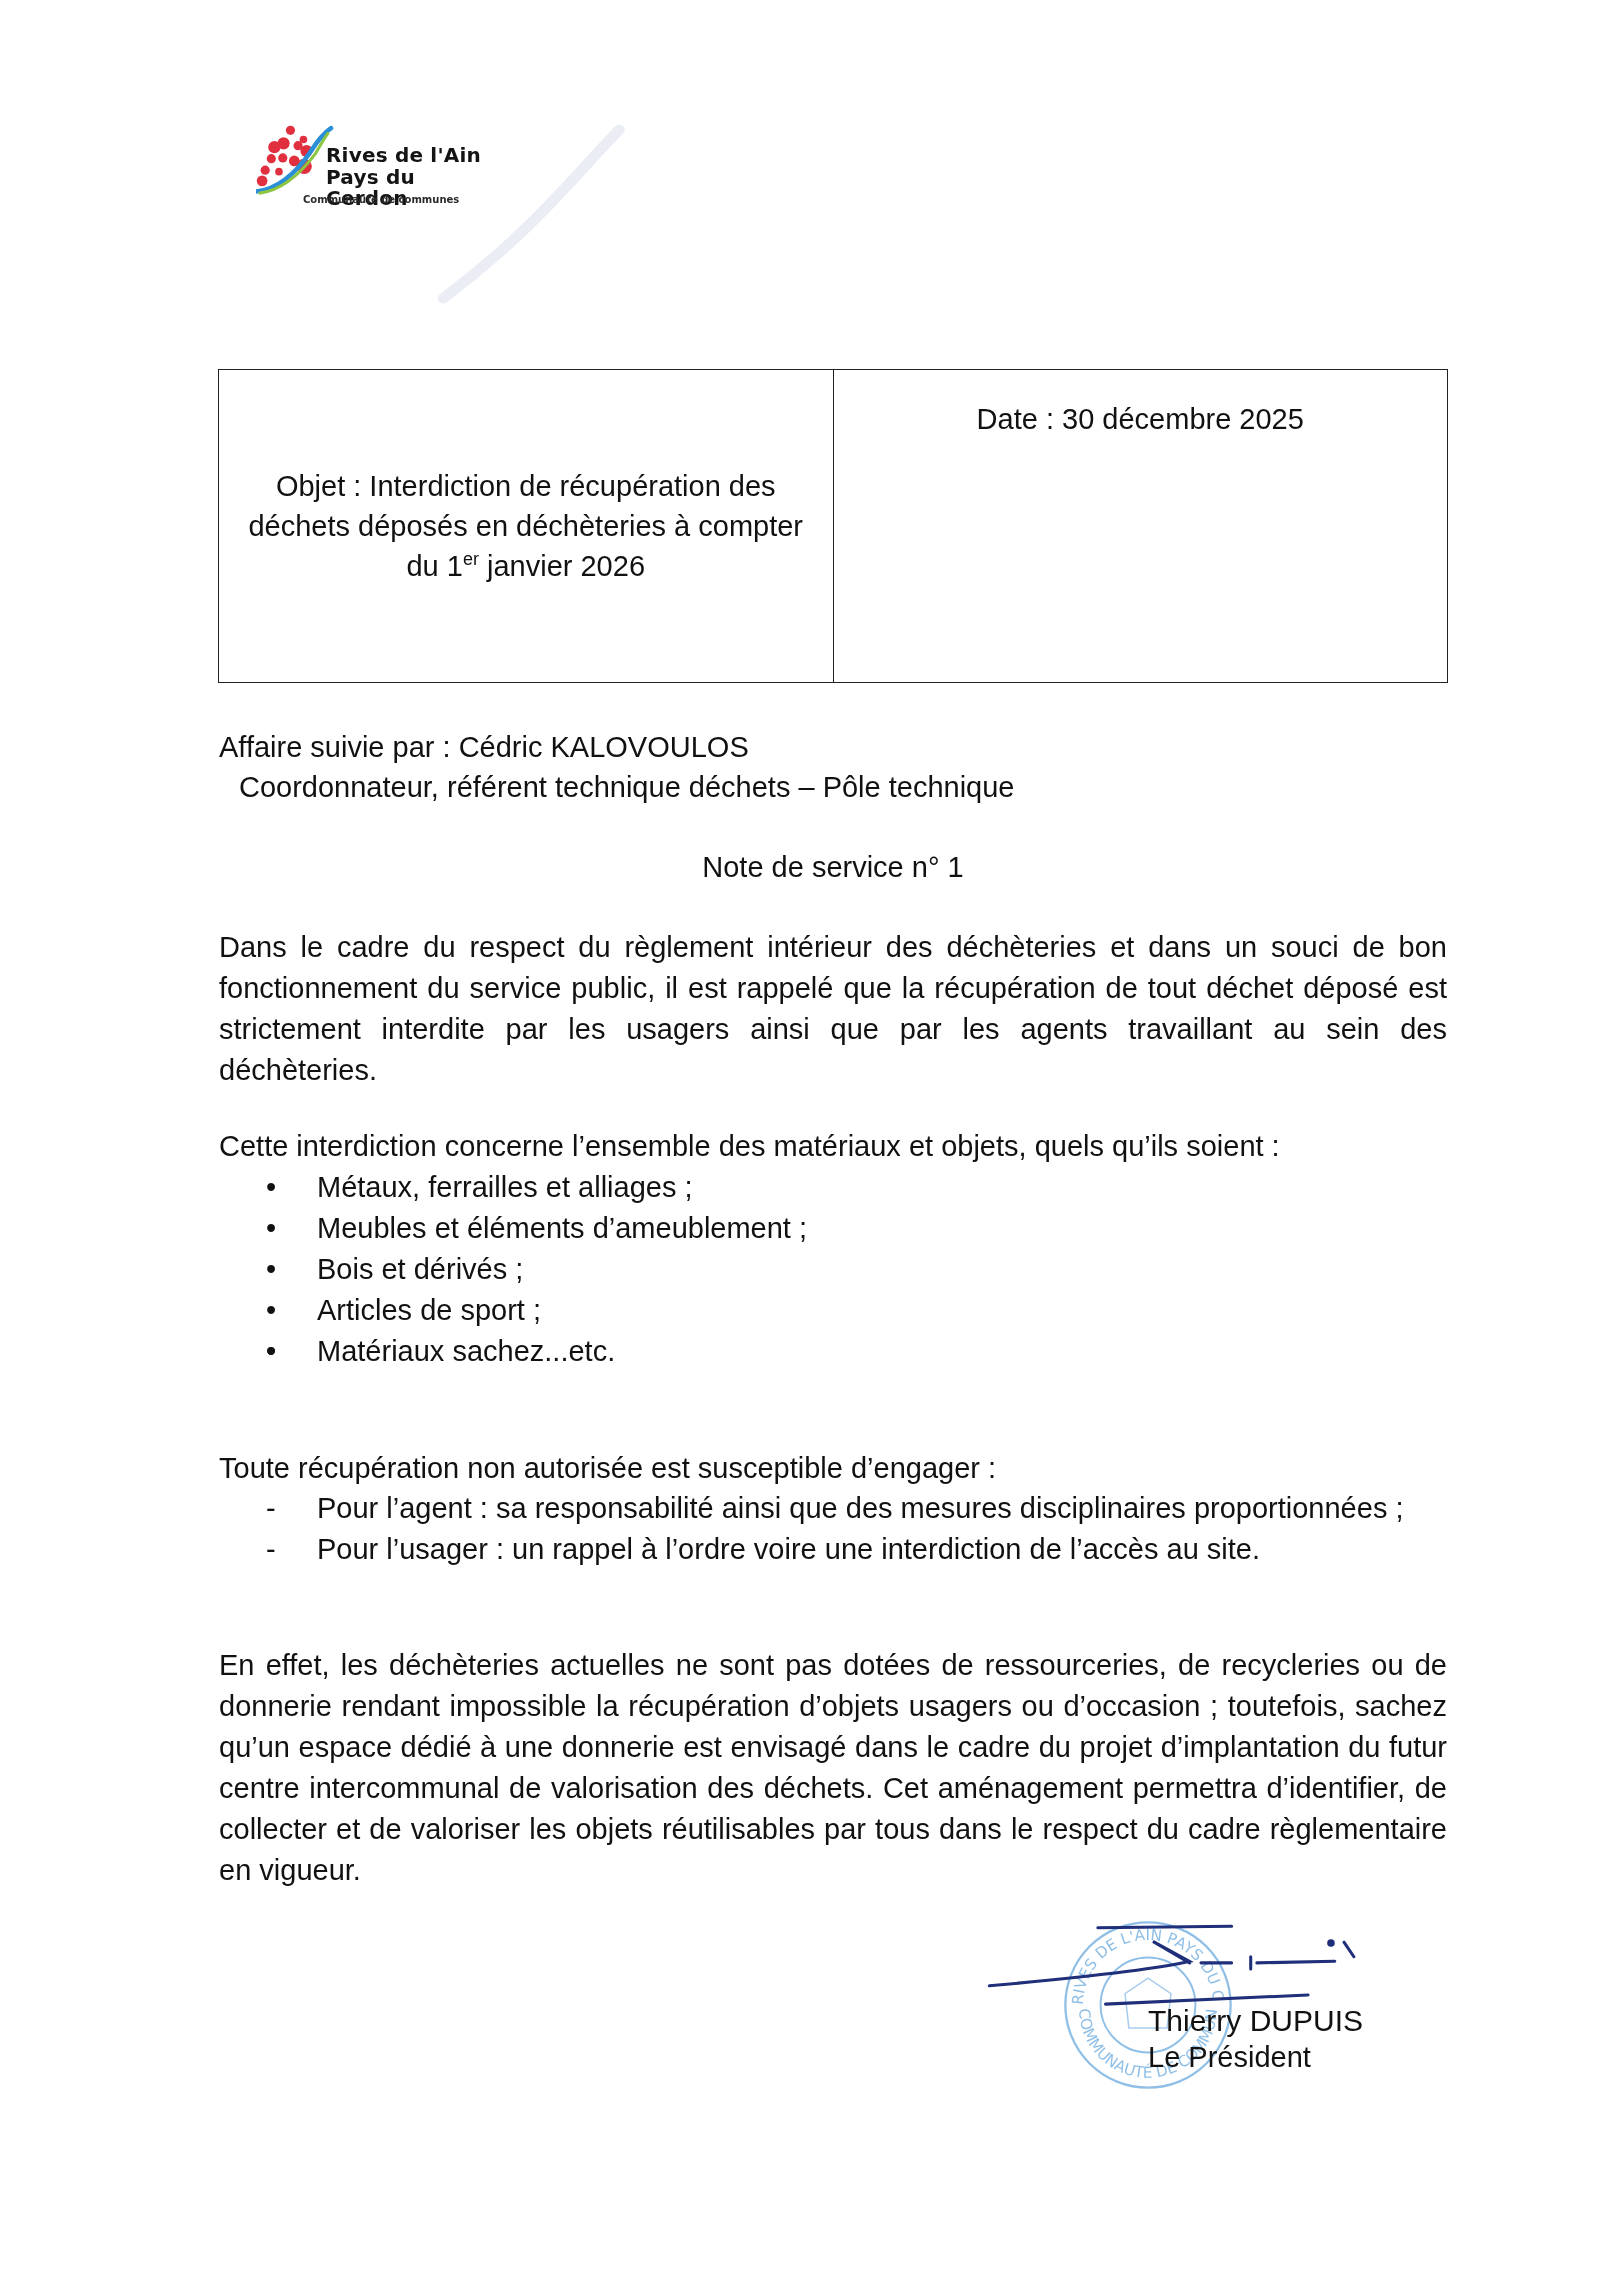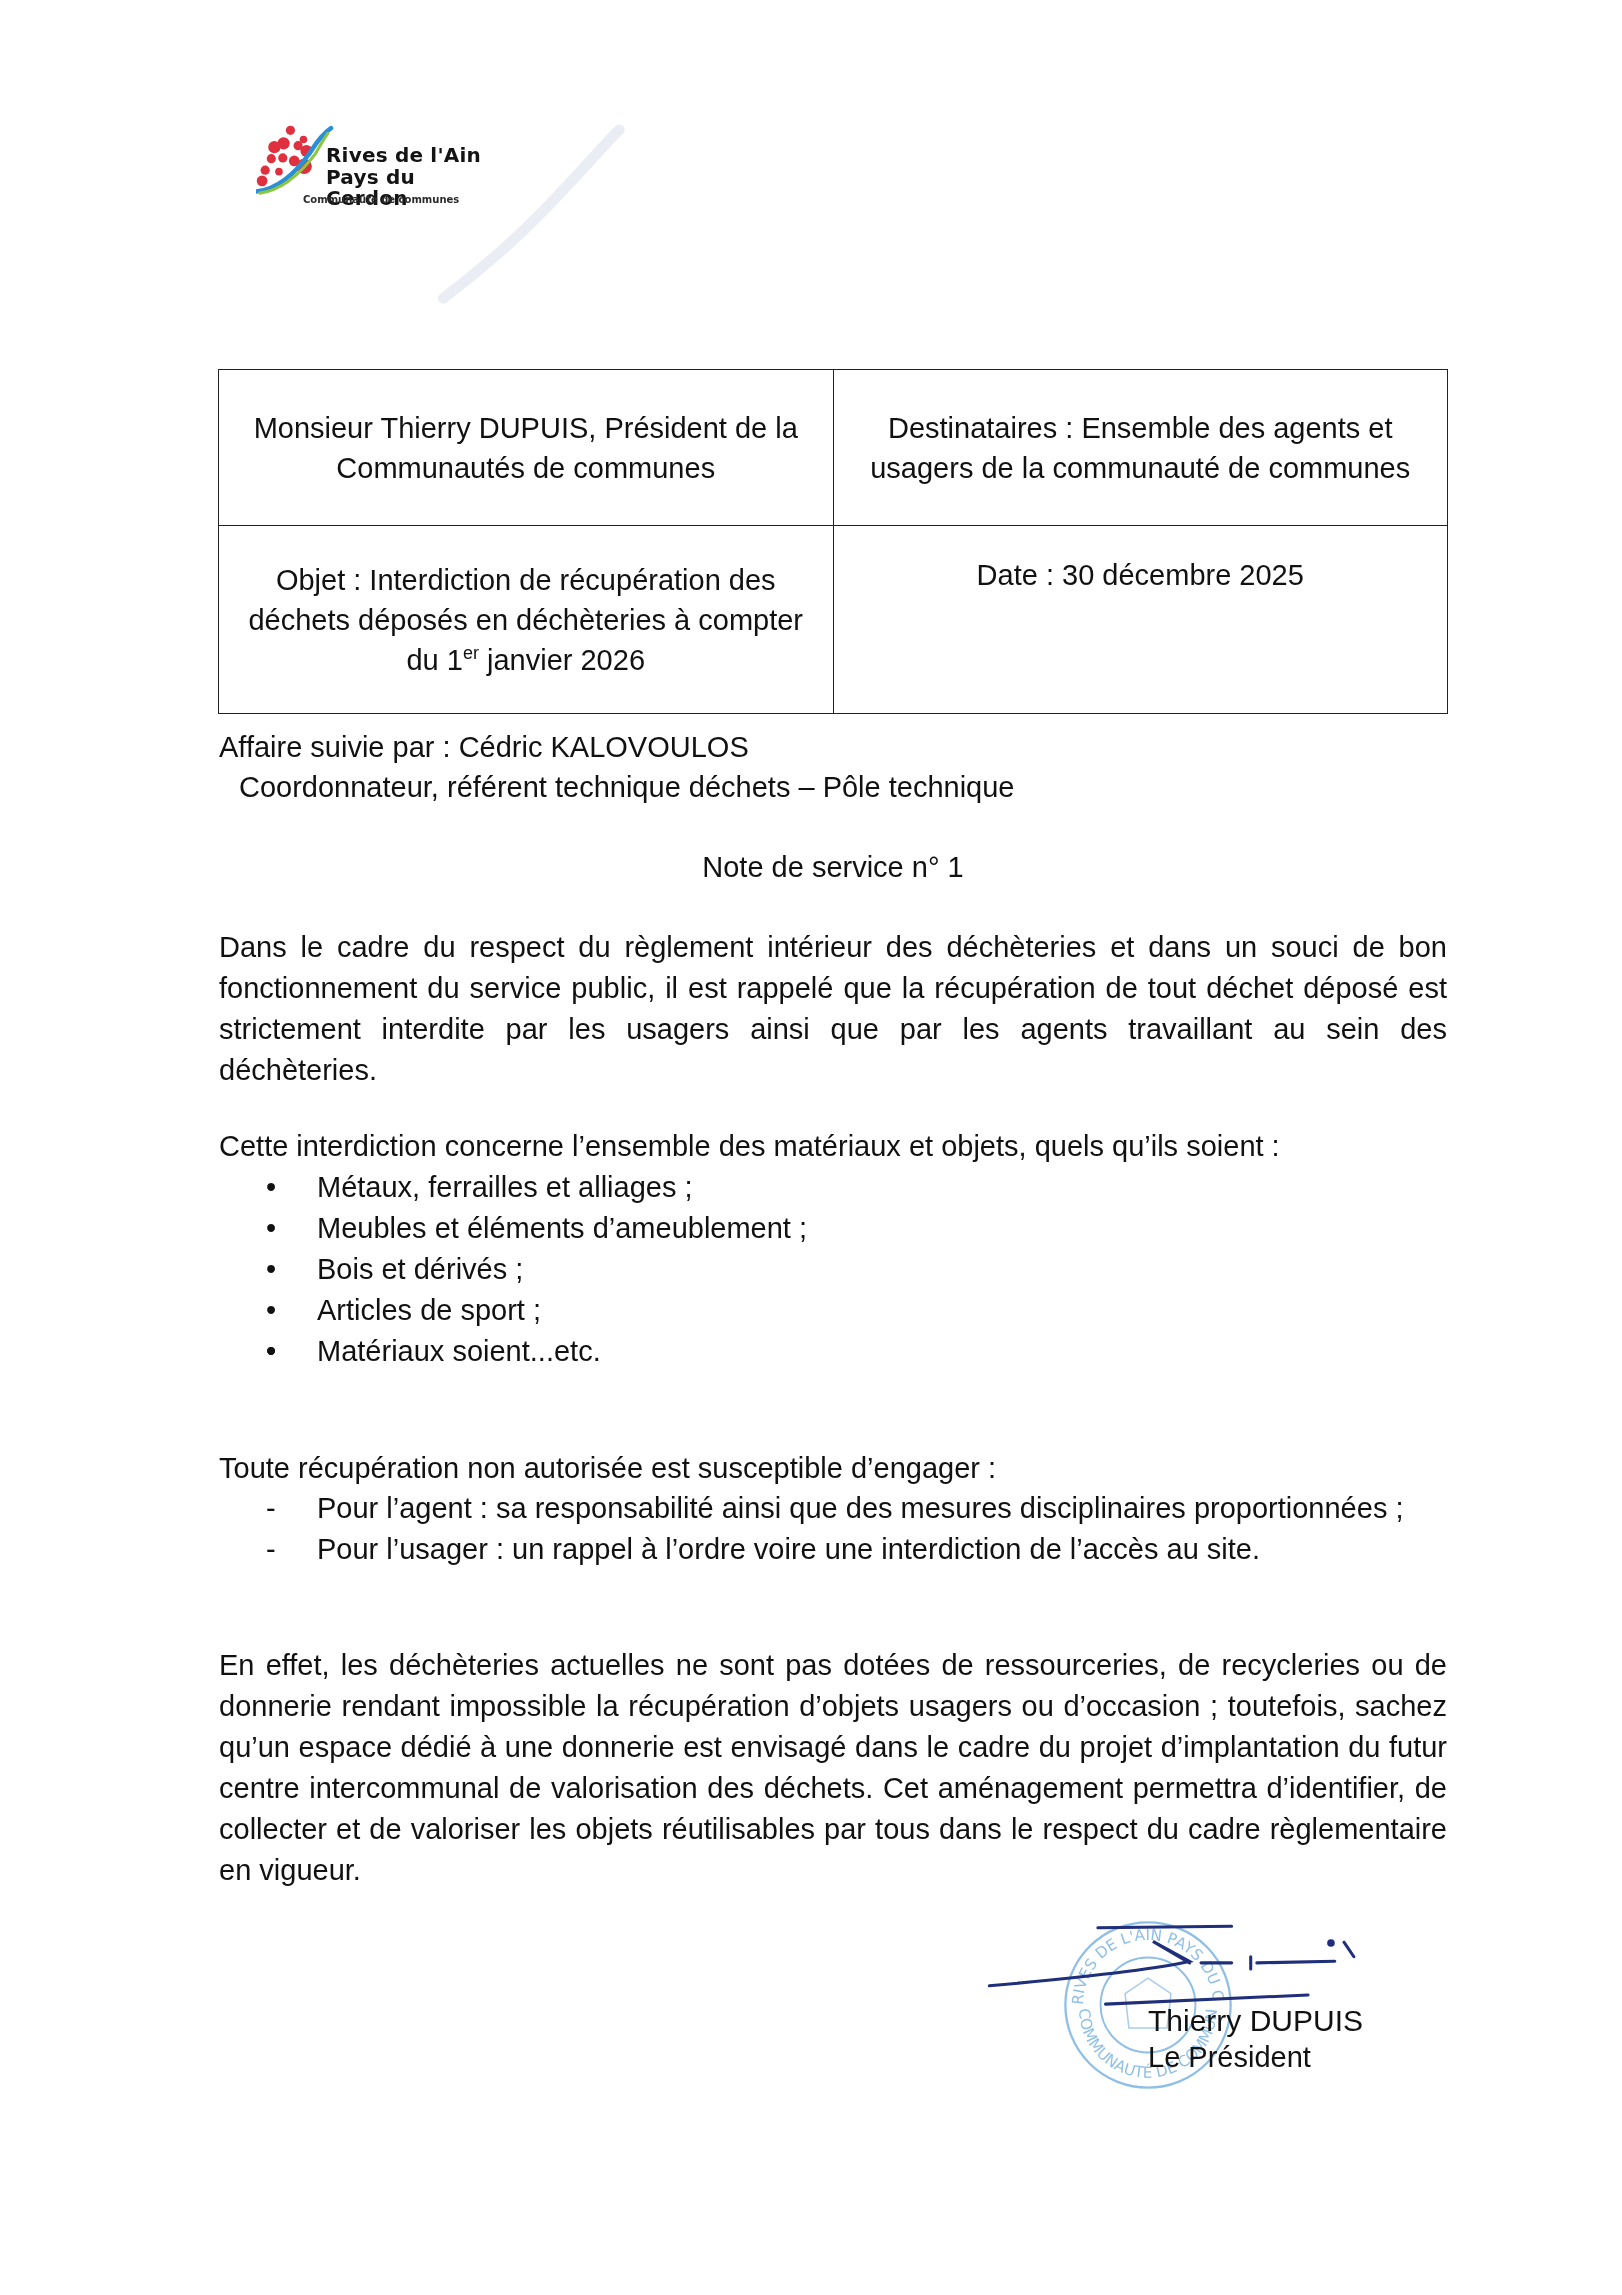--- a/index.html
+++ b/index.html
@@ -54,24 +54,20 @@
   <div class="abs logo-text logo-l2" style="left:70px;top:43px;">Pays du Cerdon</div>
   <div class="abs logo-text logo-sub" style="left:47px;top:70px;">Communauté de communes</div>
 </div>
 
 <svg class="abs swoosh" viewBox="0 0 260 240">
   <path d="M250 10 C 200 60, 140 140, 20 230" stroke="#e6e9f2" stroke-width="14" fill="none" stroke-linecap="round" opacity="0.8"></path>
 </svg>
 
 <table class="hdr">
   <tbody>
-      <tr class="r1">
-    <td>Monsieur Thierry DUPUIS, Président de la Communautés de communes</td>
-    <td>Destinataires : Ensemble des agents et usagers de la communauté de communes</td>
-  </tr>
   <tr class="r2">
     <td><span>Objet : Interdiction de récupération des déchets déposés en déchèteries à compter du 1</span><sup>er</sup><span> janvier 2026</span></td>
     <td class="date">Date : 30 décembre 2025</td>
   </tr>
 </tbody>
   </table>
 
 <div class="abs p" style="top:727px;">Affaire suivie par : Cédric KALOVOULOS</div>
 <div class="abs p" style="top:767px;margin-left:20px;">Coordonnateur, référent technique déchets – Pôle technique</div>
 
@@ -79,21 +75,21 @@
 
 <div class="abs p just" style="top:927px;">Dans le cadre du respect du règlement intérieur des déchèteries et dans un souci de bon fonctionnement du service public, il est rappelé que la récupération de tout déchet déposé est strictement interdite par les usagers ainsi que par les agents travaillant au sein des déchèteries.</div>
 
 <div class="abs p" style="top:1126px;">Cette interdiction concerne l’ensemble des matériaux et objets, quels qu’ils soient :</div>
 <ul class="abs bul" style="left:219px;top:1167px;width:1228px;">
   <li><span class="mk">•</span><span>Métaux, ferrailles et alliages ;</span></li>
   <li><span class="mk">•</span><span>Meubles et éléments d’ameublement ;</span></li>
   <li><span class="mk">•</span><span>Bois et dérivés ;</span></li>
   <li><span class="mk">•</span><span>Articles de sport ;</span></li>
   <li><span class="mk">•</span></li>
-  <li><span class="mk">•</span><span>Matériaux soient...etc.</span></li>
+  <li><span class="mk">•</span><span>Matériaux sachez...etc.</span></li>
 </ul>
 
 <div class="abs p" style="top:1448px;">Toute récupération non autorisée est susceptible d’engager :</div>
 <ul class="abs bul" style="left:219px;top:1488px;width:1228px;">
   <li class="just"><span class="mk">-</span><span>Pour l’agent :  sa responsabilité ainsi que des mesures disciplinaires proportionnées ;</span></li>
   <li><span class="mk">-</span><span>Pour l’usager : un rappel à l’ordre voire une interdiction de l’accès au site.</span></li>
 </ul>
 
 <div class="abs p just" style="top:1645px;">En effet, les déchèteries actuelles ne sont pas dotées de ressourceries, de recycleries ou de donnerie rendant impossible la récupération d’objets usagers ou d’occasion ; toutefois, sachez qu’un espace dédié à une donnerie est envisagé dans le cadre du projet d’implantation du futur centre intercommunal de valorisation des déchets. Cet aménagement permettra d’identifier, de collecter et de valoriser les objets réutilisables par tous dans le respect du cadre règlementaire en vigueur.</div>
 

